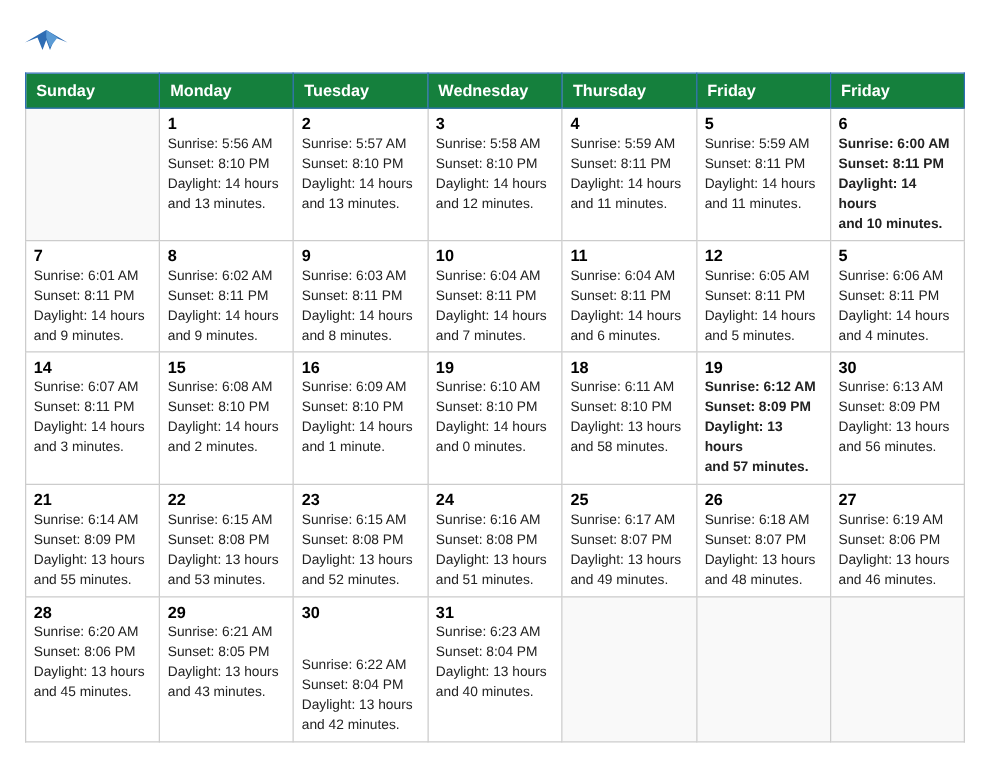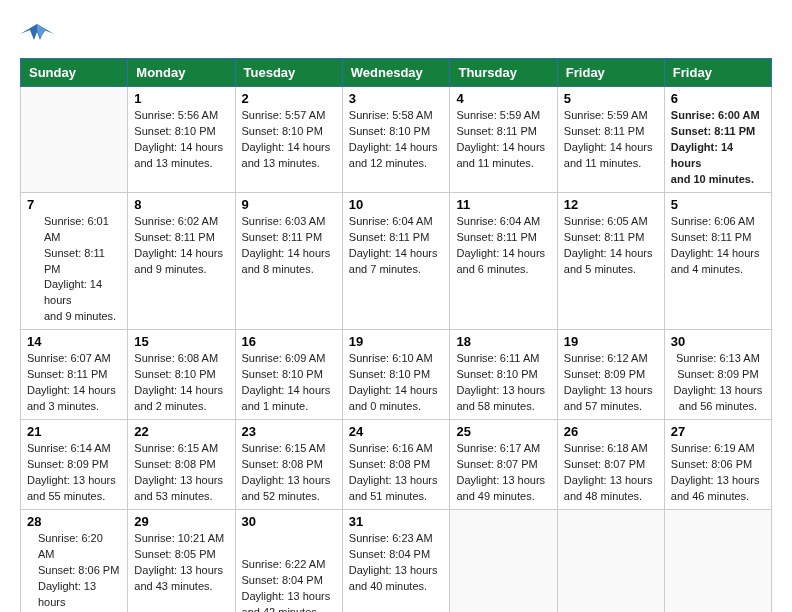--- a/index.html
+++ b/index.html
@@ -145,21 +145,21 @@
           <span class="day-num">6</span>
           <div class="day-info" style="white-space: pre-line; font-weight: bold;">Sunrise: 6:00 AM
 Sunset: 8:11 PM
 Daylight: 14 hours
 and 10 minutes.</div>
         </td>
       </tr>
       <tr>
         <td>
           <span class="day-num">7</span>
-          <div class="day-info" style="white-space: pre-line; margin-left: 17px;">Sunrise: 6:01 AM
+          <div class="day-info" style="white-space: pre-line;">Sunrise: 6:01 AM
 Sunset: 8:11 PM
 Daylight: 14 hours
 and 9 minutes.</div>
         </td>
         <td>
           <span class="day-num">8</span>
           <div class="day-info" style="white-space: pre-line;">Sunrise: 6:02 AM
 Sunset: 8:11 PM
 Daylight: 14 hours
 and 9 minutes.</div>
@@ -231,28 +231,28 @@
         </td>
         <td>
           <span class="day-num">18</span>
           <div class="day-info" style="white-space: pre-line;">Sunrise: 6:11 AM
 Sunset: 8:10 PM
 Daylight: 13 hours
 and 58 minutes.</div>
         </td>
         <td>
           <span class="day-num">19</span>
-          <div class="day-info" style="white-space: pre-line;">Sunrise: 6:12 AM
+          <div class="day-info" style="white-space: pre-line; font-weight: bold;">Sunrise: 6:12 AM
 Sunset: 8:09 PM
 Daylight: 13 hours
 and 57 minutes.</div>
         </td>
         <td>
           <span class="day-num">30</span>
-          <div class="day-info" style="white-space: pre-line; text-align: center;">Sunrise: 6:13 AM
+          <div class="day-info" style="white-space: pre-line;">Sunrise: 6:13 AM
 Sunset: 8:09 PM
 Daylight: 13 hours
 and 56 minutes.</div>
         </td>
       </tr>
       <tr>
         <td>
           <span class="day-num">21</span>
           <div class="day-info" style="white-space: pre-line;">Sunrise: 6:14 AM
 Sunset: 8:09 PM
@@ -298,28 +298,28 @@
           <span class="day-num">27</span>
           <div class="day-info" style="white-space: pre-line;">Sunrise: 6:19 AM
 Sunset: 8:06 PM
 Daylight: 13 hours
 and 46 minutes.</div>
         </td>
       </tr>
       <tr>
         <td>
           <span class="day-num">28</span>
-          <div class="day-info" style="white-space: pre-line; margin-left: 11px;">Sunrise: 6:20 AM
+          <div class="day-info" style="white-space: pre-line;">Sunrise: 6:20 AM
 Sunset: 8:06 PM
 Daylight: 13 hours
 and 45 minutes.</div>
         </td>
         <td>
           <span class="day-num">29</span>
-          <div class="day-info" style="white-space: pre-line;">Sunrise: 10:21 AM
+          <div class="day-info" style="white-space: pre-line;">Sunrise: 6:21 AM
 Sunset: 8:05 PM
 Daylight: 13 hours
 and 43 minutes.</div>
         </td>
         <td>
           <span class="day-num">30</span>
           <div class="day-info" style="white-space: pre-line; margin-top: 28px;">Sunrise: 6:22 AM
 Sunset: 8:04 PM
 Daylight: 13 hours
 and 42 minutes.</div>

